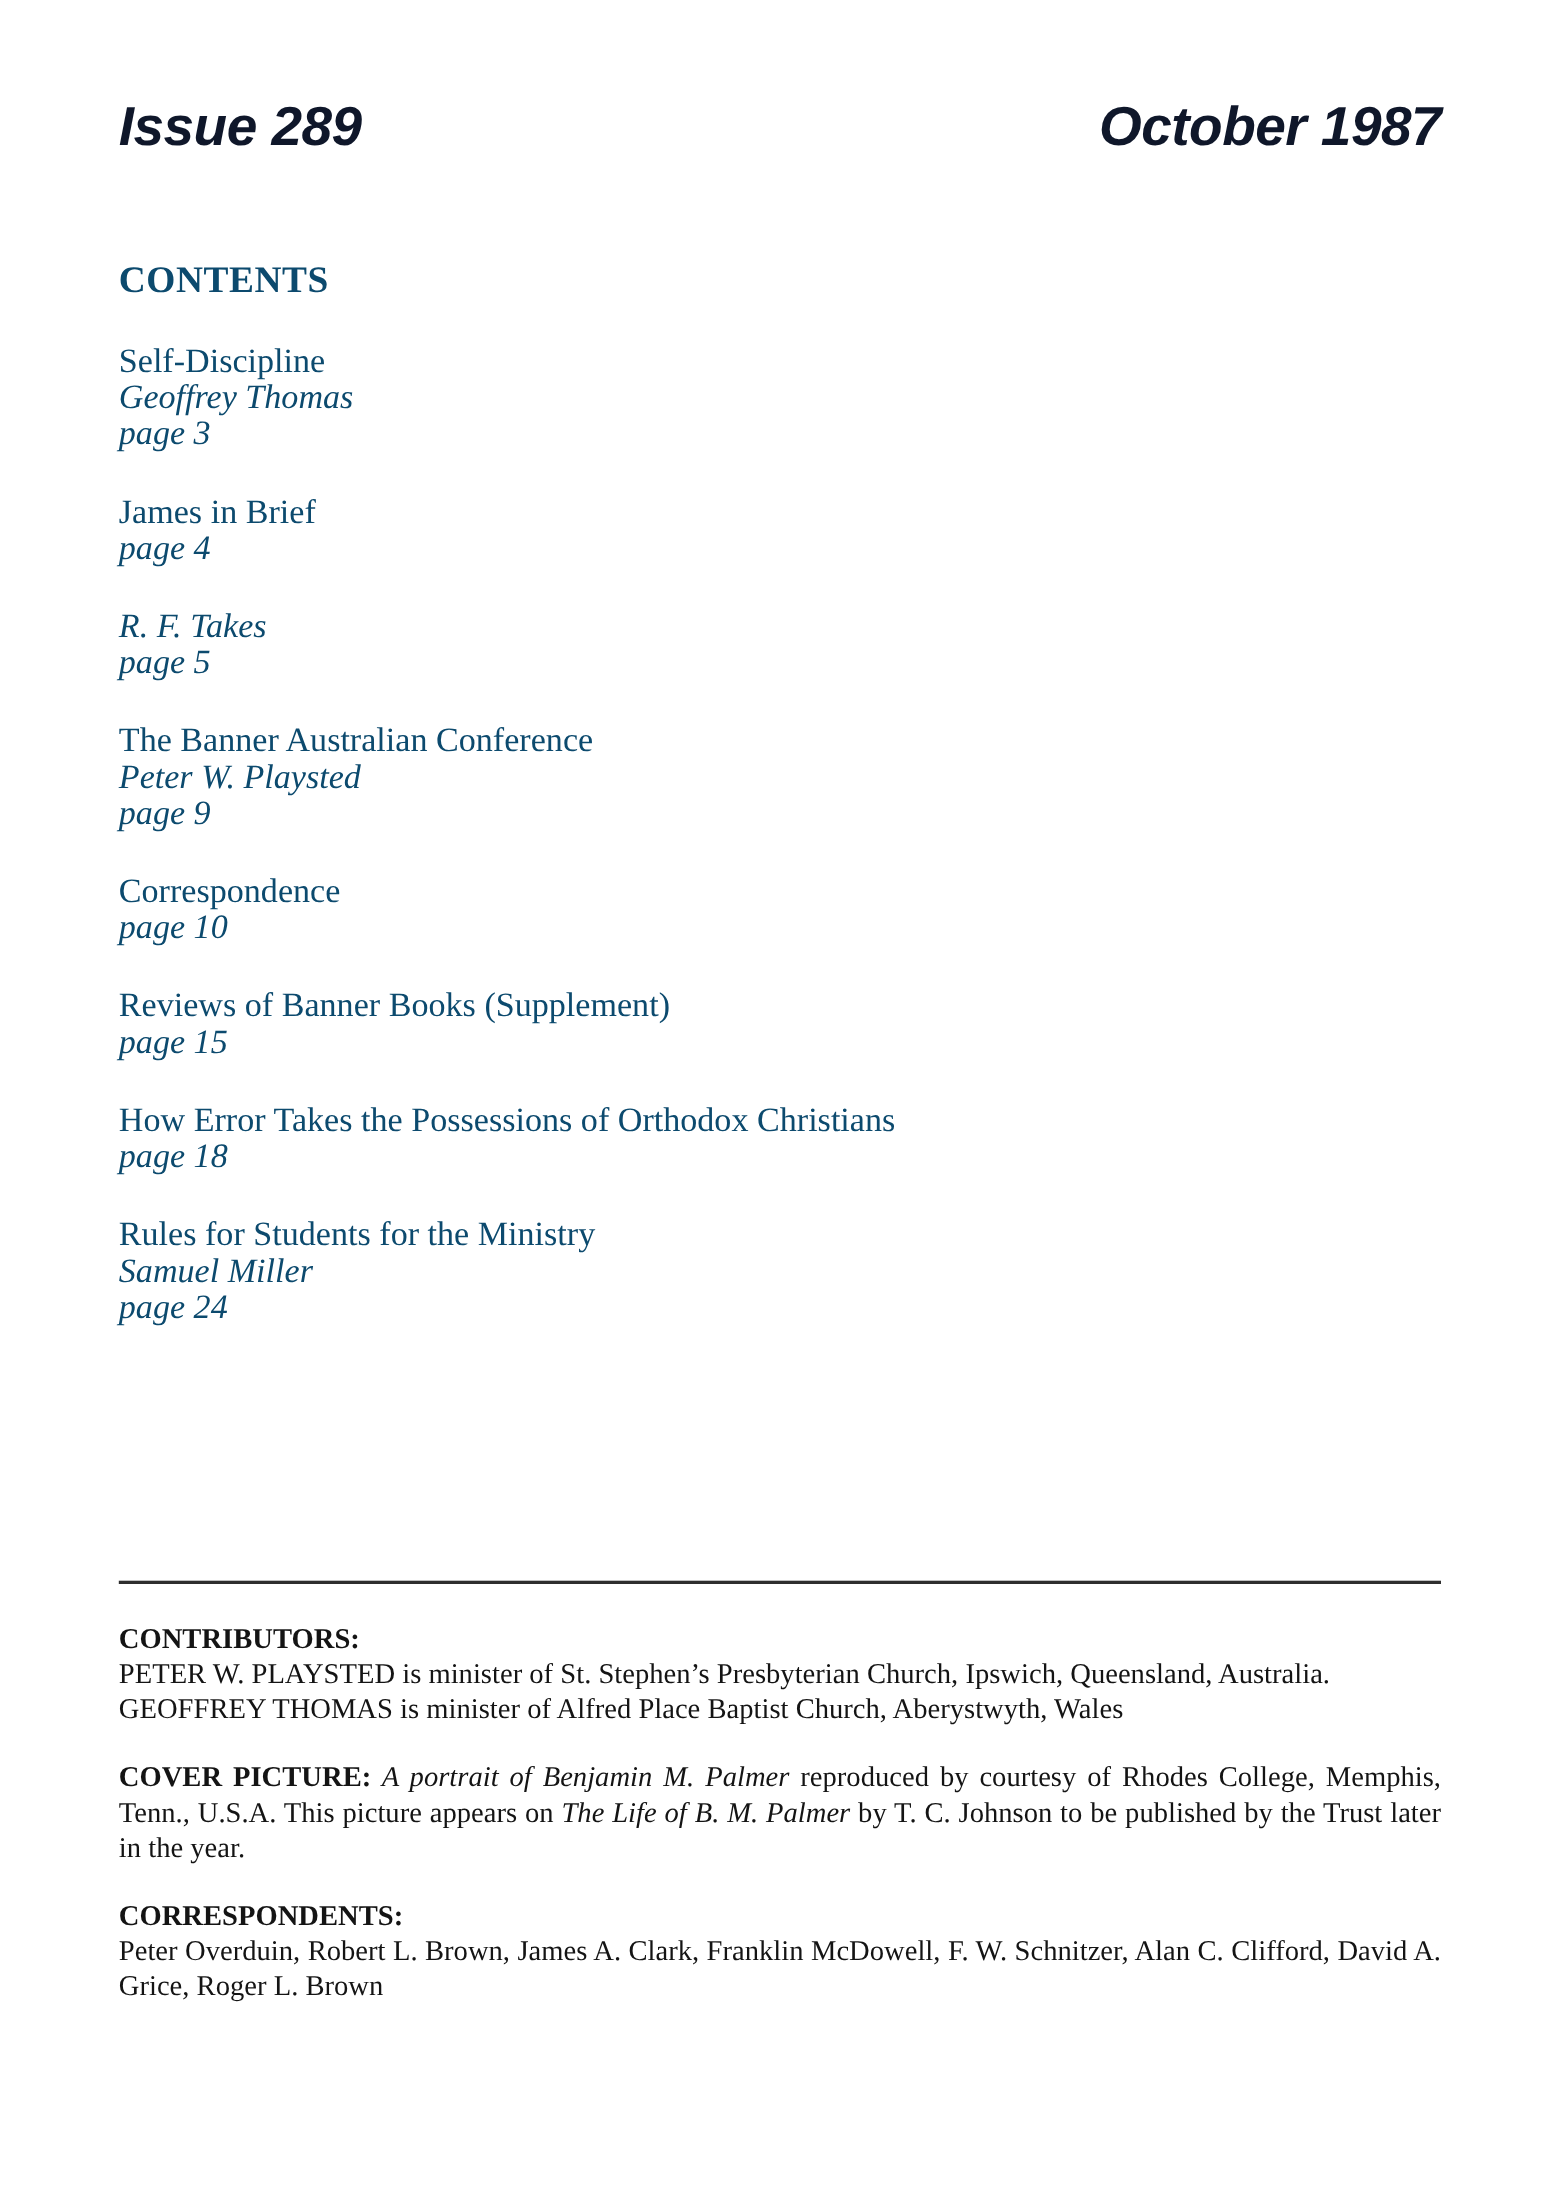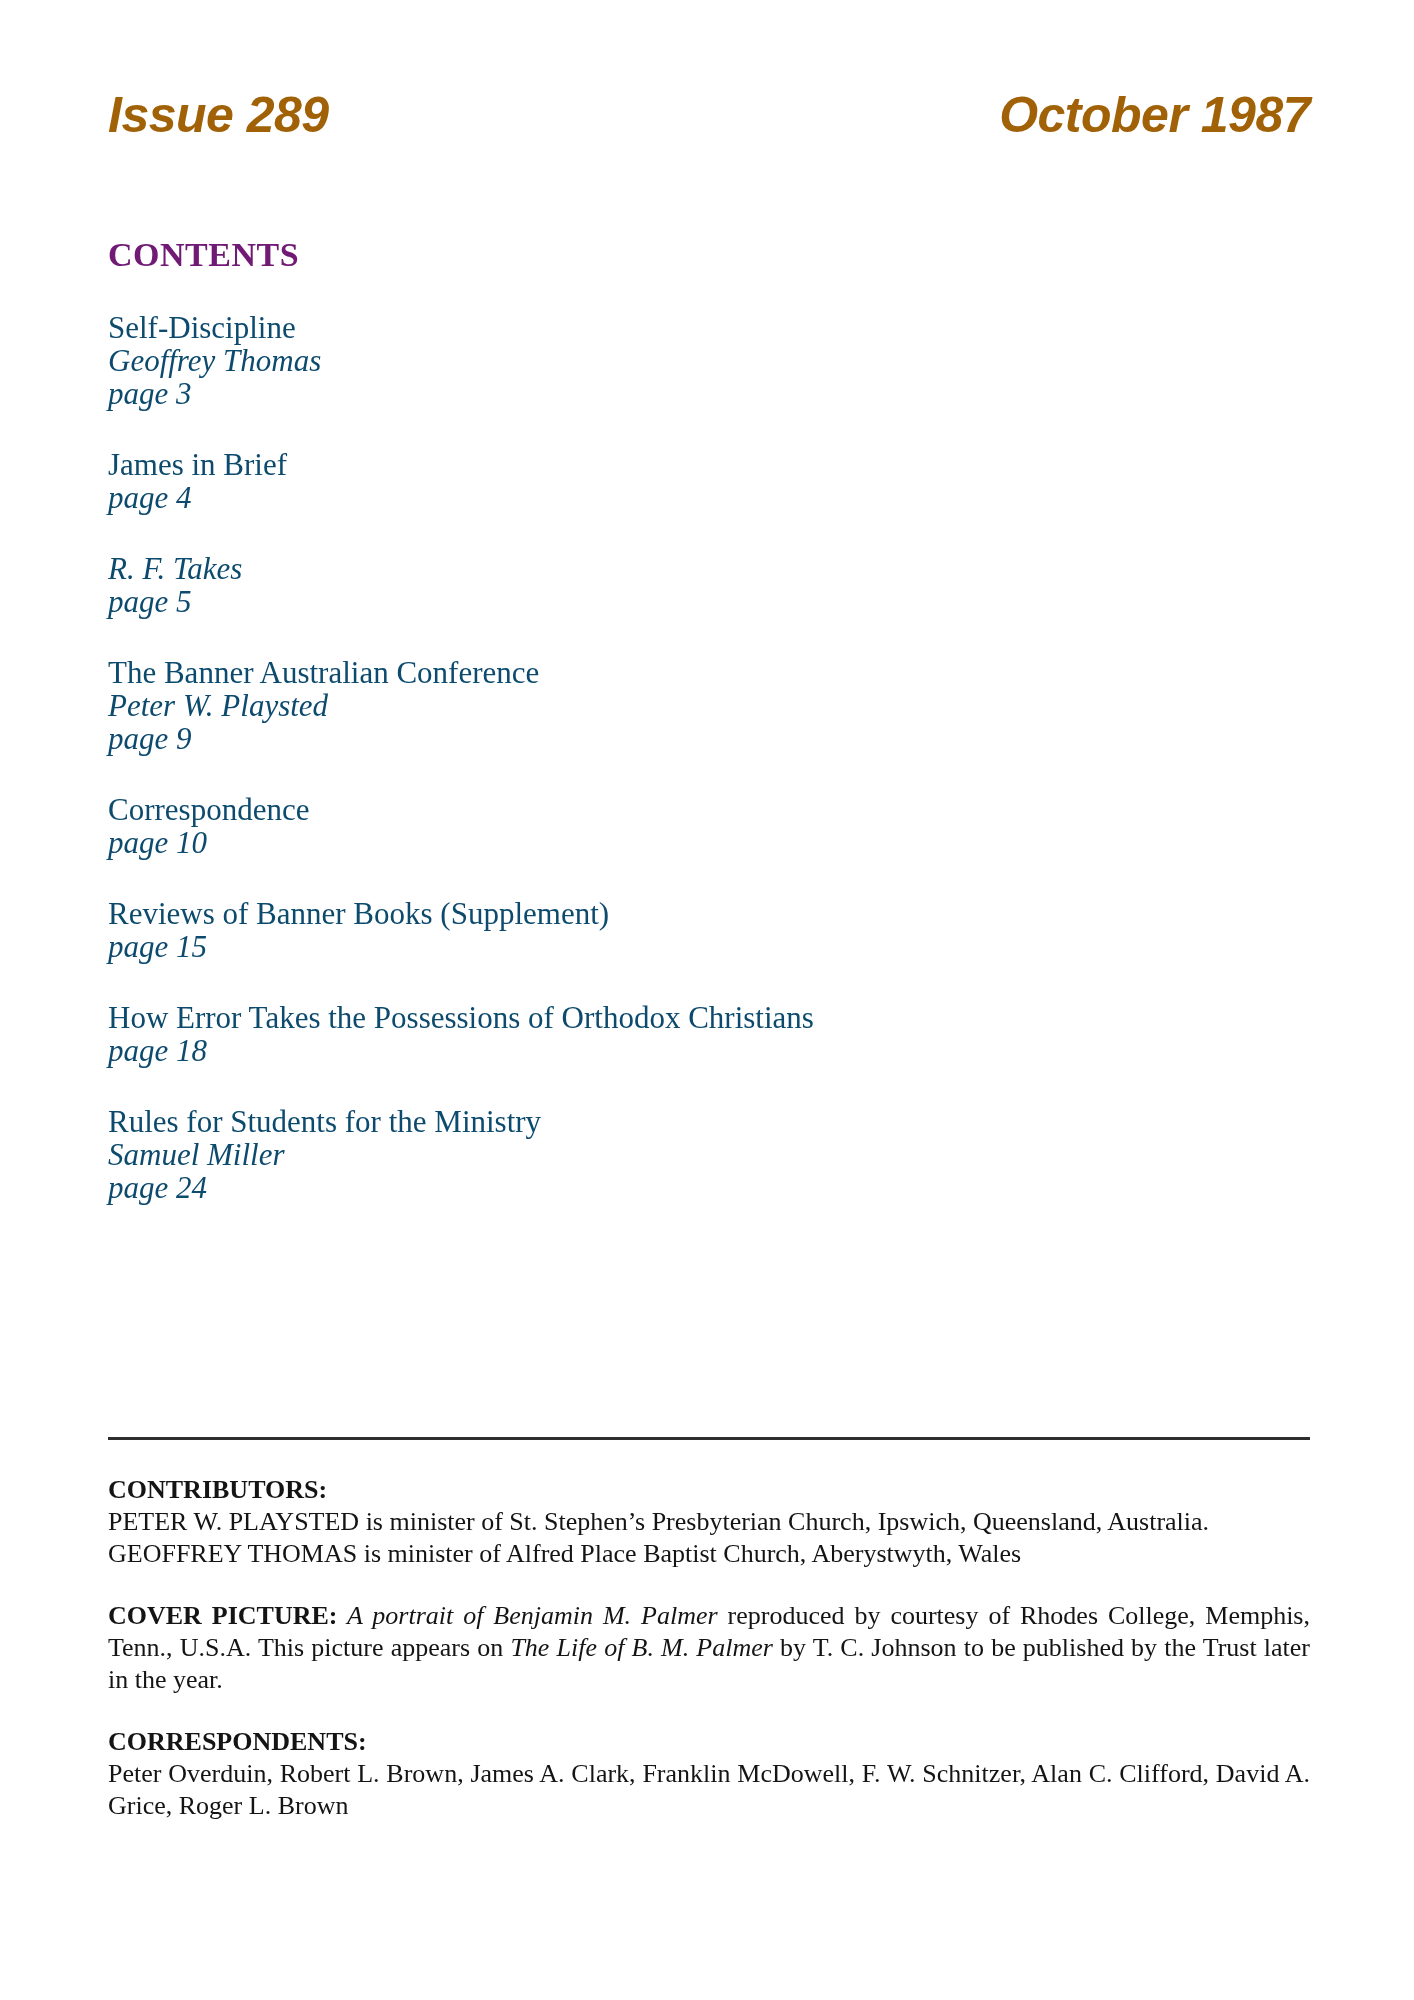--- a/index.html
+++ b/index.html
@@ -18,31 +18,31 @@
   
   .masthead {
     display: flex;
     justify-content: space-between;
     align-items: baseline;
     font-family: "Liberation Sans", sans-serif;
     font-weight: bold;
     font-style: italic;
     font-size: 50px;
     line-height: 55px;
-    color: #a16207;
+    color: #0f172a;
     letter-spacing: -0.5px;
   }
   
   .contents-heading {
     margin-top: 92px;
     font-size: 34px;
     line-height: 40px;
     font-weight: bold;
     letter-spacing: 0.5px;
-    color: #701a75;
+    color: #0c4a6e;
   }
   
   .toc { margin-top: 36px; }
   .entry { margin-bottom: 38px; font-size: 31px; line-height: 33px; color: #0c4a6e; }
   .entry .i { font-style: italic; }
   
   .rule {
     border: none;
     border-top: 3px solid #2e2e2e;
     margin: 233px 0 0 0;

